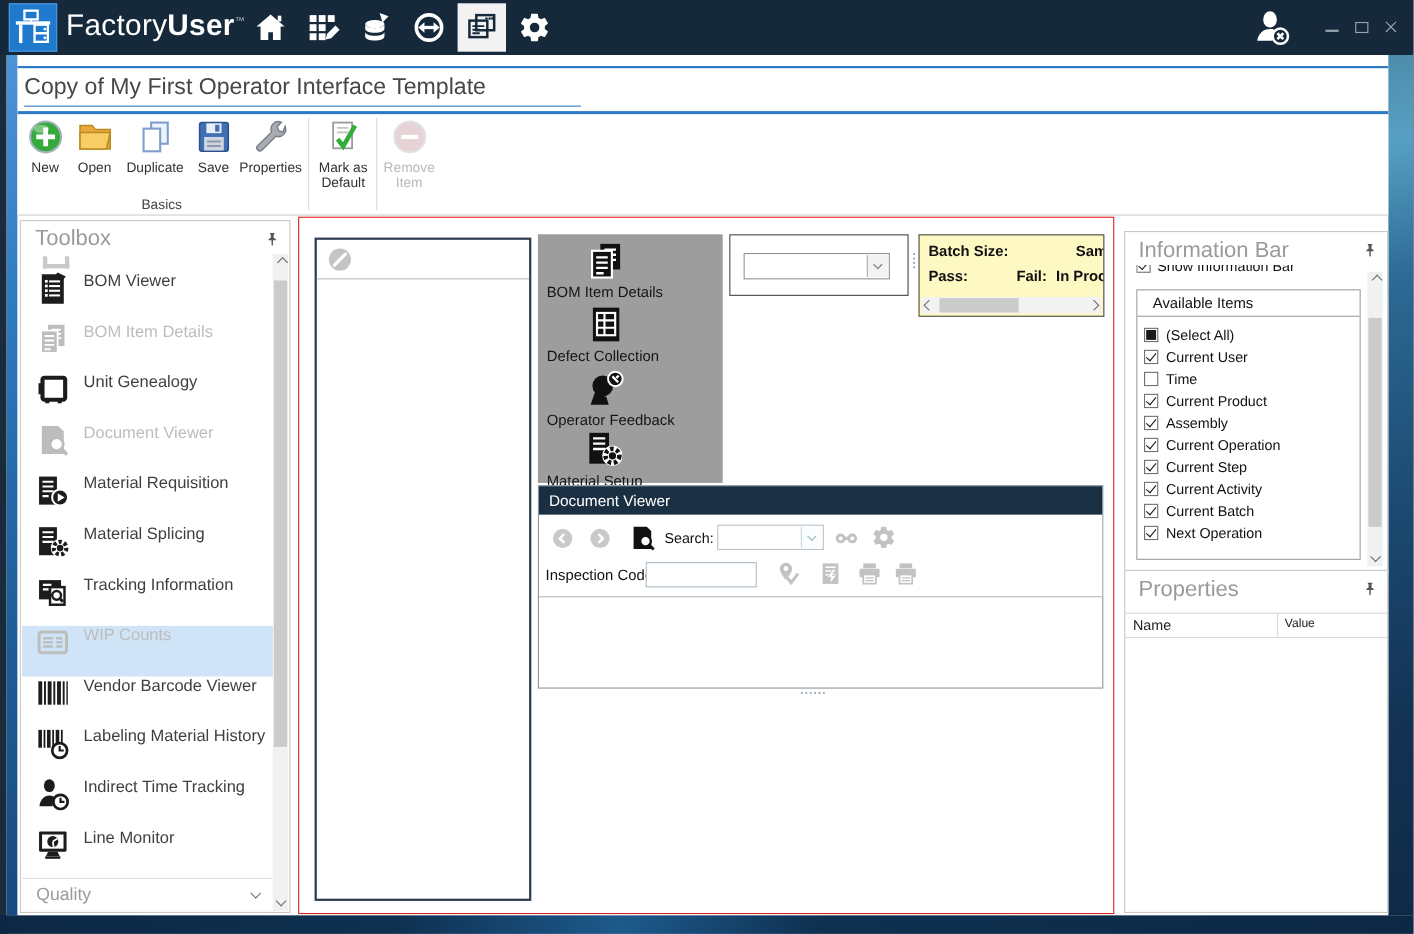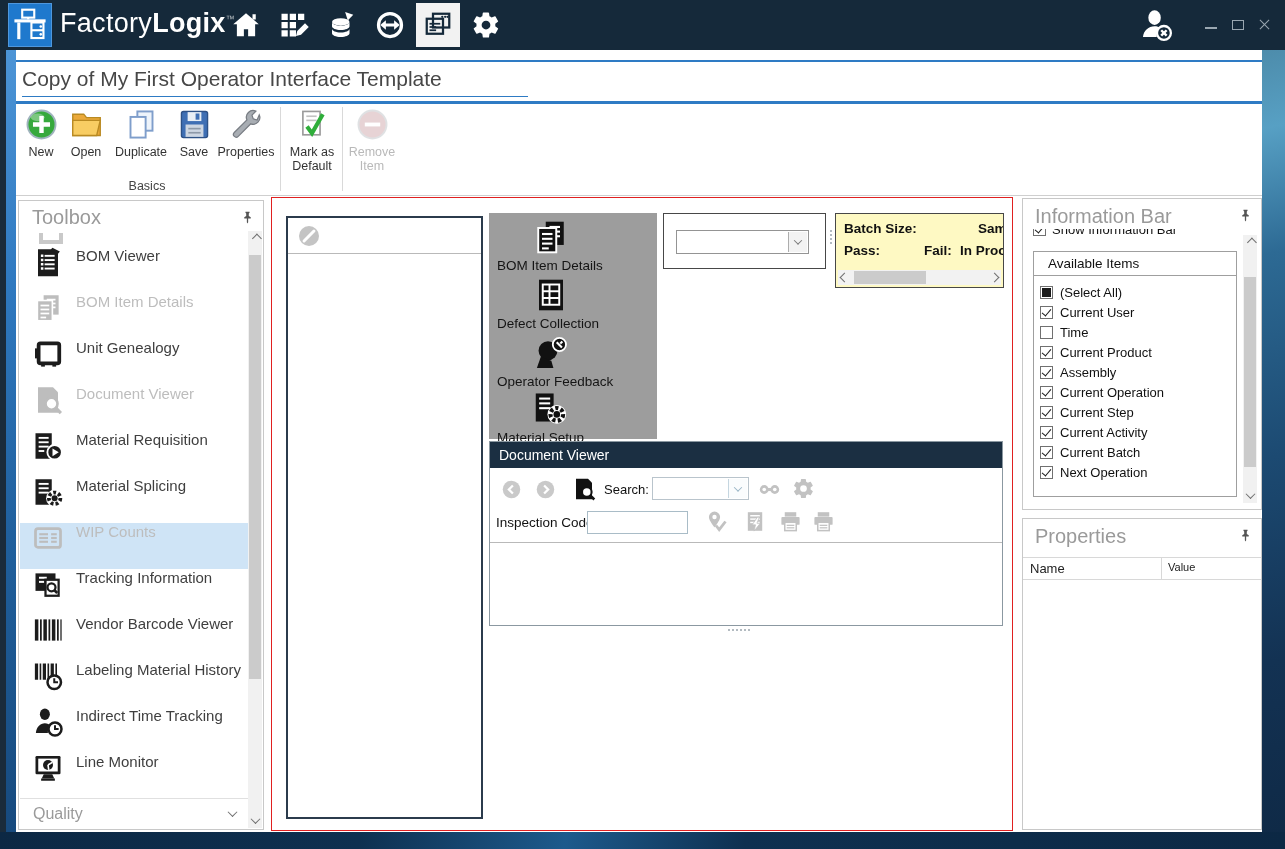--- a/index.html
+++ b/index.html
@@ -105,21 +105,21 @@
 
   .dv { left:217px; top:243px; width:514px; height:185px; border:1px solid #8b98a1; background:#fff; }
   .dv-tools { position:absolute; left:0; right:0; top:26px; height:75px; border-bottom:1px solid #b9b9b9; background:#fff; }
   .gico { color:#c2c2c2; }
   .lbl { font-size:13px; color:#111; white-space:nowrap; }
   .tinput { position:absolute; border:1px solid #a9bcc7; background:#fff; }
 
   .awa { left:217px; top:436px; width:514px; height:185px; border:1px solid #8b98a1; background:#fff; }
 
   
-  .ribar { position:absolute; left:1006px; top:148px; width:240px; height:312px; border:1px solid #c8c8c8; background:#fff; }
+  .ribar { position:absolute; left:1006px; top:160px; width:240px; height:312px; border:1px solid #c8c8c8; background:#fff; }
   .clipped { position:absolute; left:10px; top:30px; right:26px; height:10px; overflow:hidden; }
   .clipped .inner { margin-top:-7px; display:flex; align-items:center; gap:6px; }
   .cb { width:13px; height:13px; border:1px solid #707070; background:#fff; position:relative; flex:0 0 auto; }
   .cb.checked::after { content:""; position:absolute; left:3px; top:0px; width:4px; height:8px; border:solid #1a1a1a; border-width:0 1.8px 1.8px 0; transform:rotate(40deg); }
   .cb.mixed::after { content:""; position:absolute; inset:1px; background:#1a1a1a; }
   .avail { position:absolute; left:10px; top:52px; width:204px; height:246px; border:1px solid #9f9f9f; background:#fff; }
   .avail-head { height:24px; border-bottom:1px solid #9f9f9f; display:flex; align-items:center; padding-left:14px; font-size:13.5px; color:#111; }
   .av-item { height:20px; display:flex; align-items:center; gap:7px; padding-left:6px; cursor:pointer; }
   .av-item .al { font-size:13px; color:#111; }
 
@@ -428,21 +428,21 @@
 <div id="app">
 
   <div class="topbar">
     <div class="logo-tile">
       <span>
           <svg width="34" height="34">
             <use href="#s-desk"></use>
           </svg>
         </span>
     </div>
-    <div class="logo-text"><span>Factory</span><b>Logix</b><sup>™</sup></div>
+    <div class="logo-text"><span>Factory</span><b>User</b><sup>™</sup></div>
     <div class="navrow">
       <div class="nav-btn">
           <span>
             <svg width="30" height="30" fill="currentColor">
               <use href="#s-home"></use>
             </svg>
           </span>
         </div>
       <div class="nav-btn">
           <span>
@@ -617,35 +617,35 @@
           <span class="tl">Material Requisition</span>
         </div>
         <div class="tb-item">
           <span class="ti">
               <svg width="30" height="30">
                 <use href="#s-listgear"></use>
               </svg>
             </span>
           <span class="tl">Material Splicing</span>
         </div>
+        <div class="tb-item">
+          <span class="ti">
+              <svg width="30" height="30">
+                <use href="#s-cardmag"></use>
+              </svg>
+            </span>
+          <span class="tl">Tracking Information</span>
+        </div>
         <div class="tb-item disabled selected">
           <span class="ti">
               <svg width="30" height="30">
                 <use href="#s-table"></use>
               </svg>
             </span>
           <span class="tl">WIP Counts</span>
-        </div>
-        <div class="tb-item">
-          <span class="ti">
-              <svg width="30" height="30">
-                <use href="#s-cardmag"></use>
-              </svg>
-            </span>
-          <span class="tl">Tracking Information</span>
         </div>
         <div class="tb-item">
           <span class="ti">
               <svg width="30" height="30">
                 <use href="#s-barcode"></use>
               </svg>
             </span>
           <span class="tl">Vendor Barcode Viewer</span>
         </div>
         <div class="tb-item">

